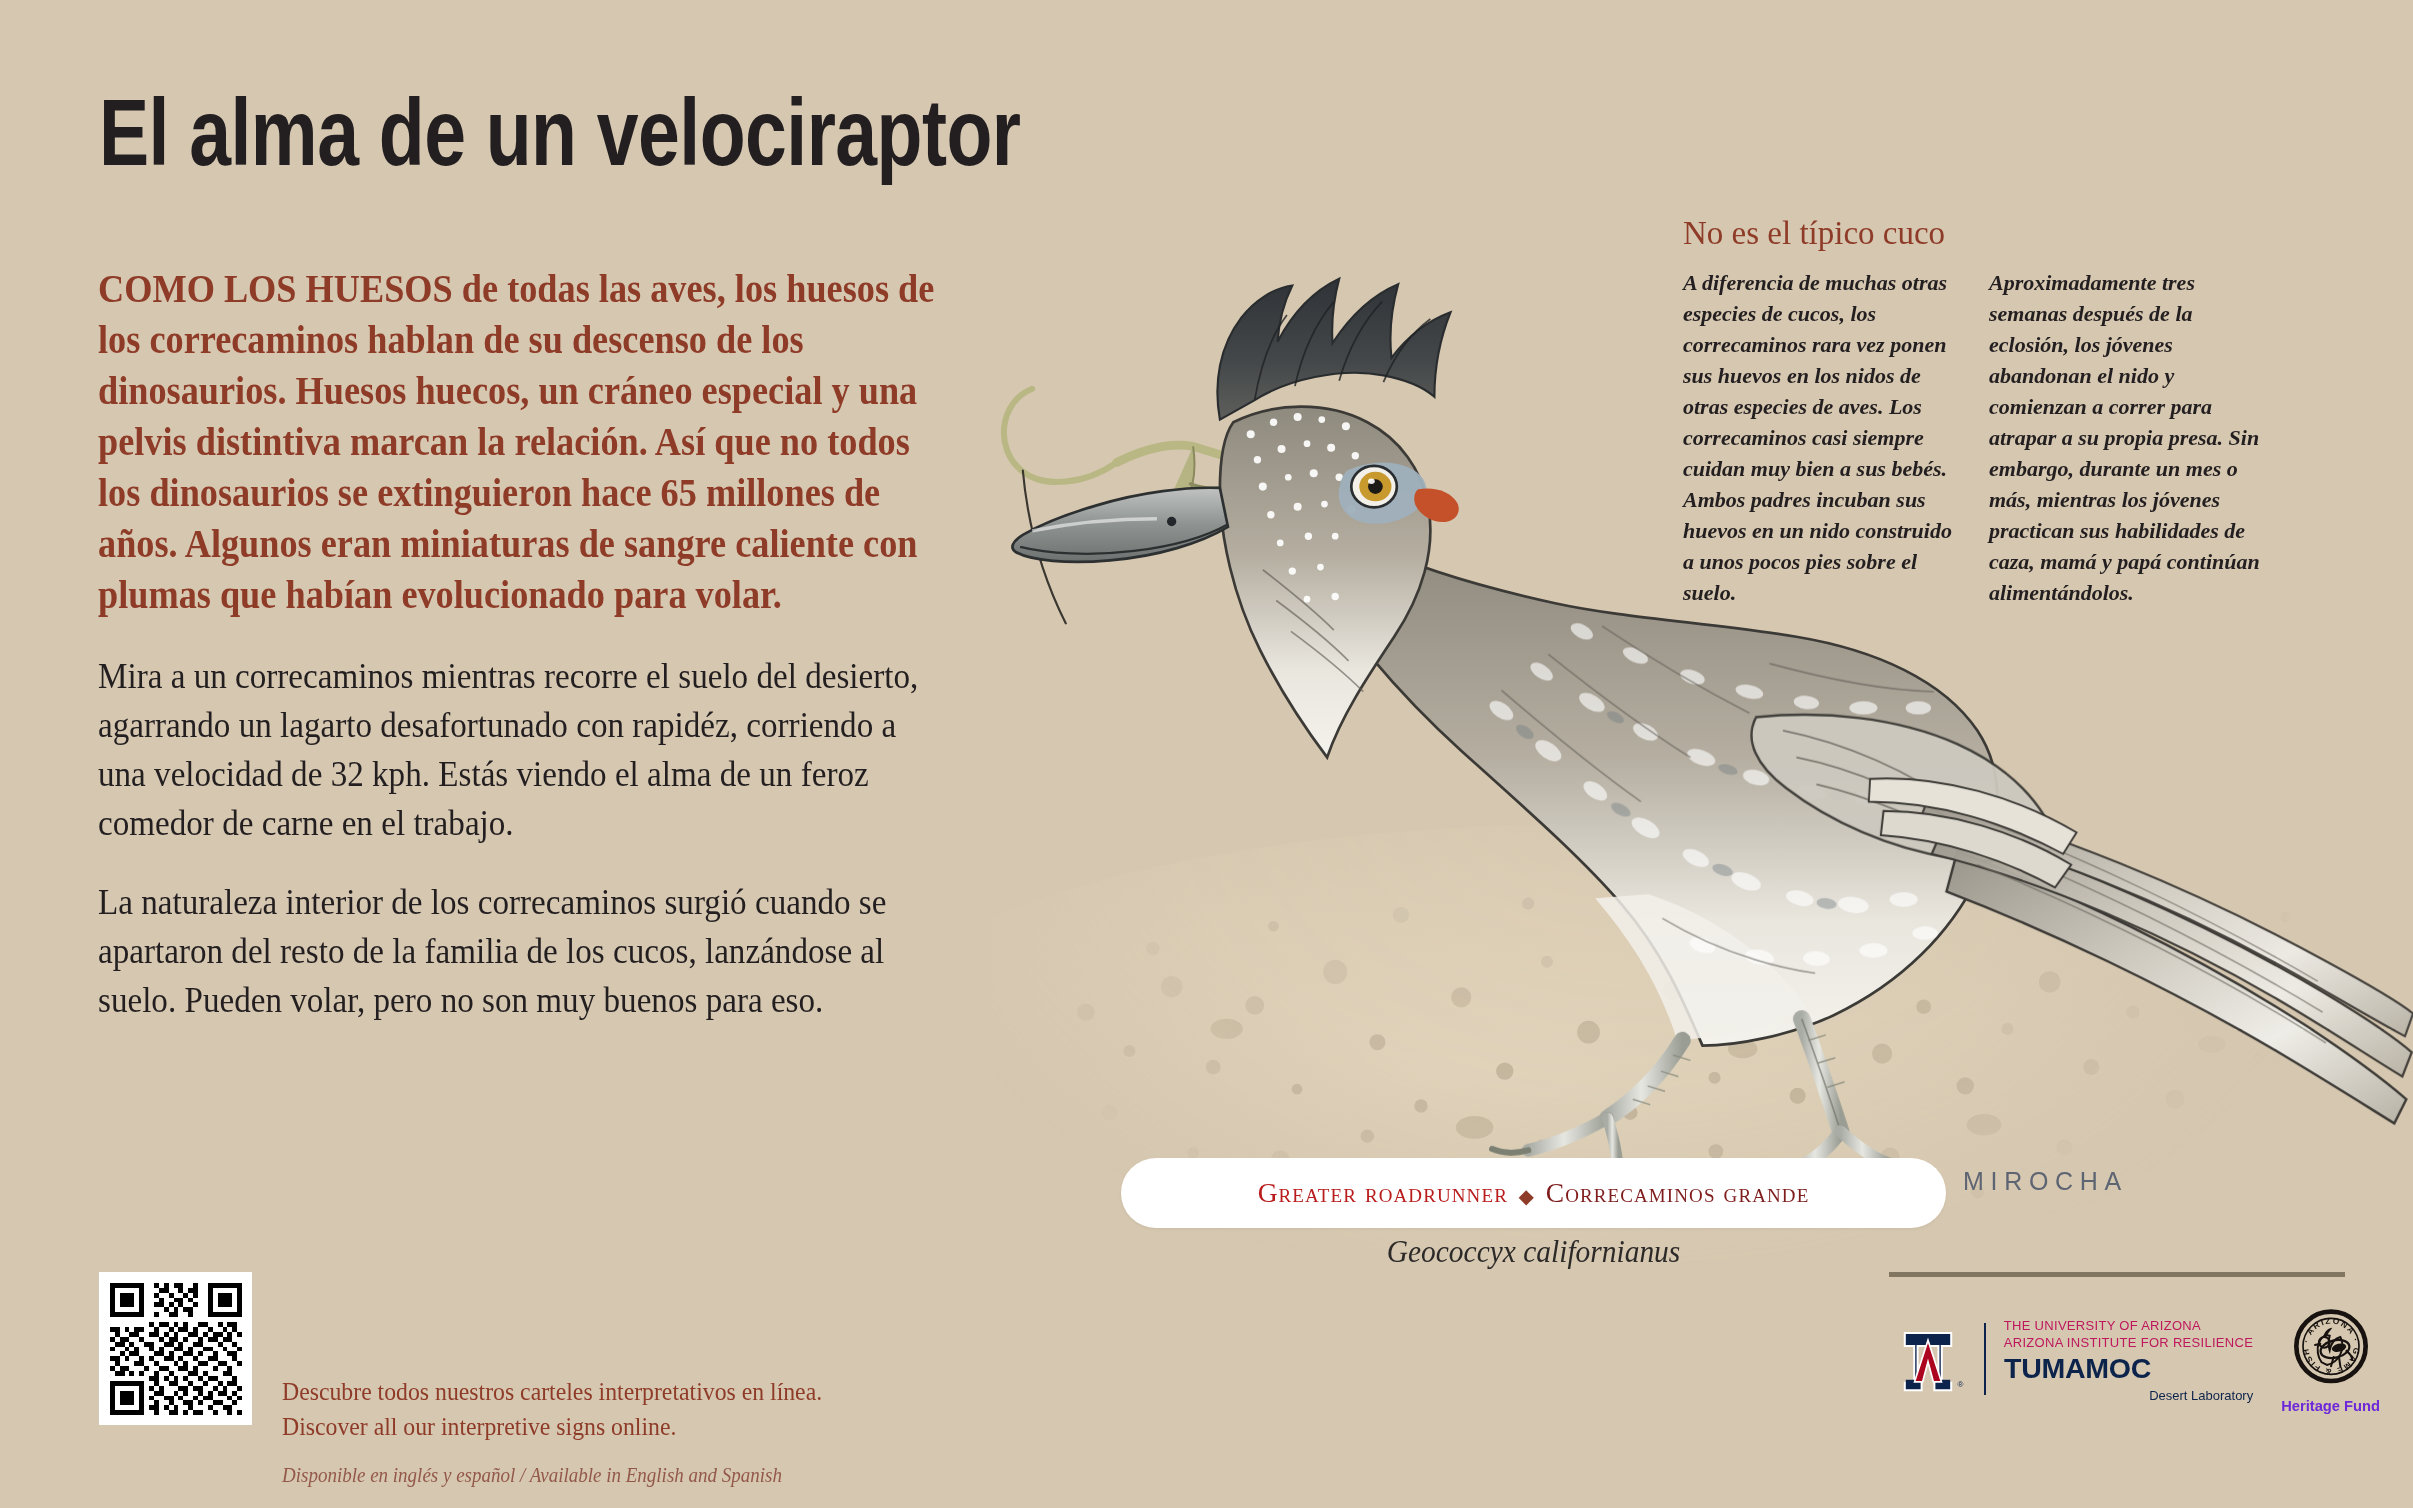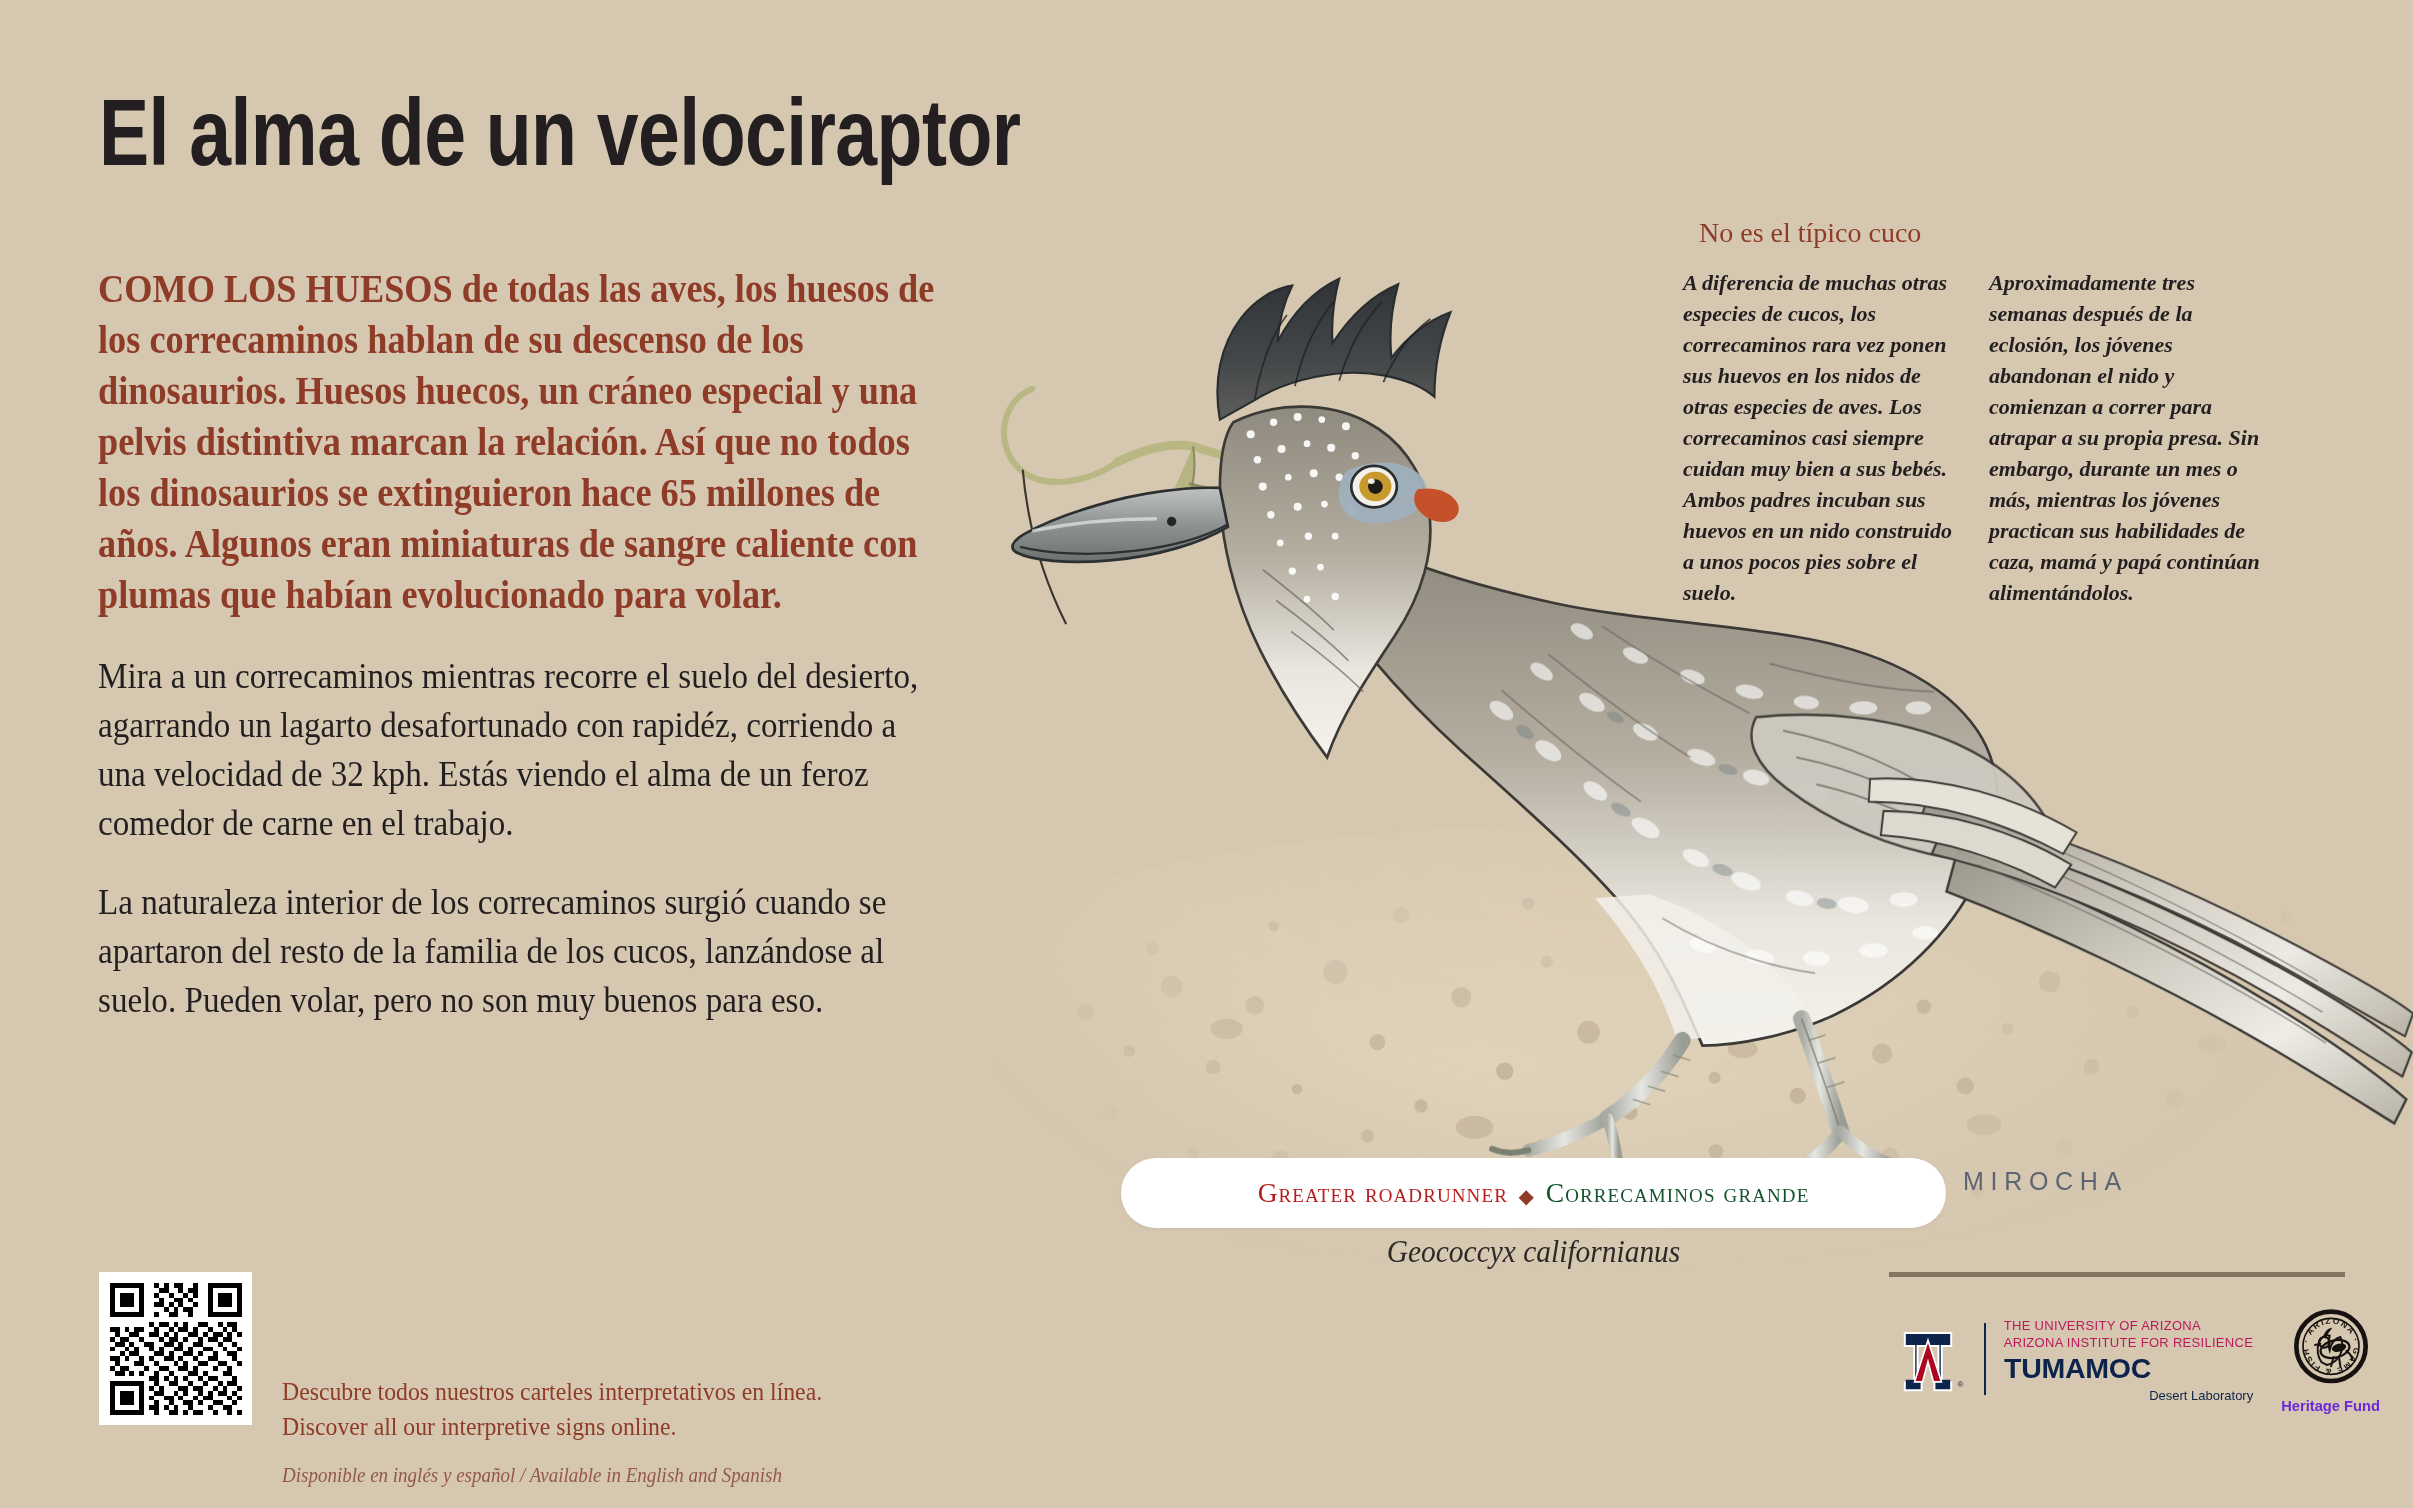--- a/index.html
+++ b/index.html
@@ -50,23 +50,23 @@
   }
   .gap-1{height:32px;}
   .gap-2{height:29.5px;}
 
   
   .sidebar{position:absolute;left:1683px;top:215px;width:603px;}
   .sidebar-head{
     color:#8e3b28;
     font-family:"Liberation Serif",serif;
     font-weight:400;
-    font-size:28px;
+    font-size:33px;
     line-height:36px;
-    margin:0 0 16px 16px;
+    margin:0 0 16px 0;
   }
   .sidebar-cols{display:flex;gap:34px;}
   .sb-col{width:272px;}
   .sb-col p{
     margin:0;
     color:#231f20;
     font-family:"Liberation Serif",serif;
     font-style:italic;
     font-weight:700;
     font-size:22px;
@@ -88,21 +88,21 @@
   }
   .banner-text{
     font-family:"Liberation Serif",serif;
     font-size:27.5px;
     font-variant:small-caps;
     letter-spacing:1.1px;
     white-space:nowrap;
   }
   .cap-en{color:#b91c1c;font-weight:400;}
   .cap-dot{color:#8e3b28;margin:0 10.7px;font-size:20px;vertical-align:middle;}
-  .cap-es{color:#14532d;font-weight:400;}
+  .cap-es{color:#7f1d1d;font-weight:400;}
   .sci-name{
     position:absolute;left:1121px;top:1234px;width:825px;
     text-align:center;
     font-family:"Liberation Serif",serif;
     font-style:italic;
     font-size:31px;
     color:#2c2a28;
     transform:scaleX(.95);
   }
   .artist{

